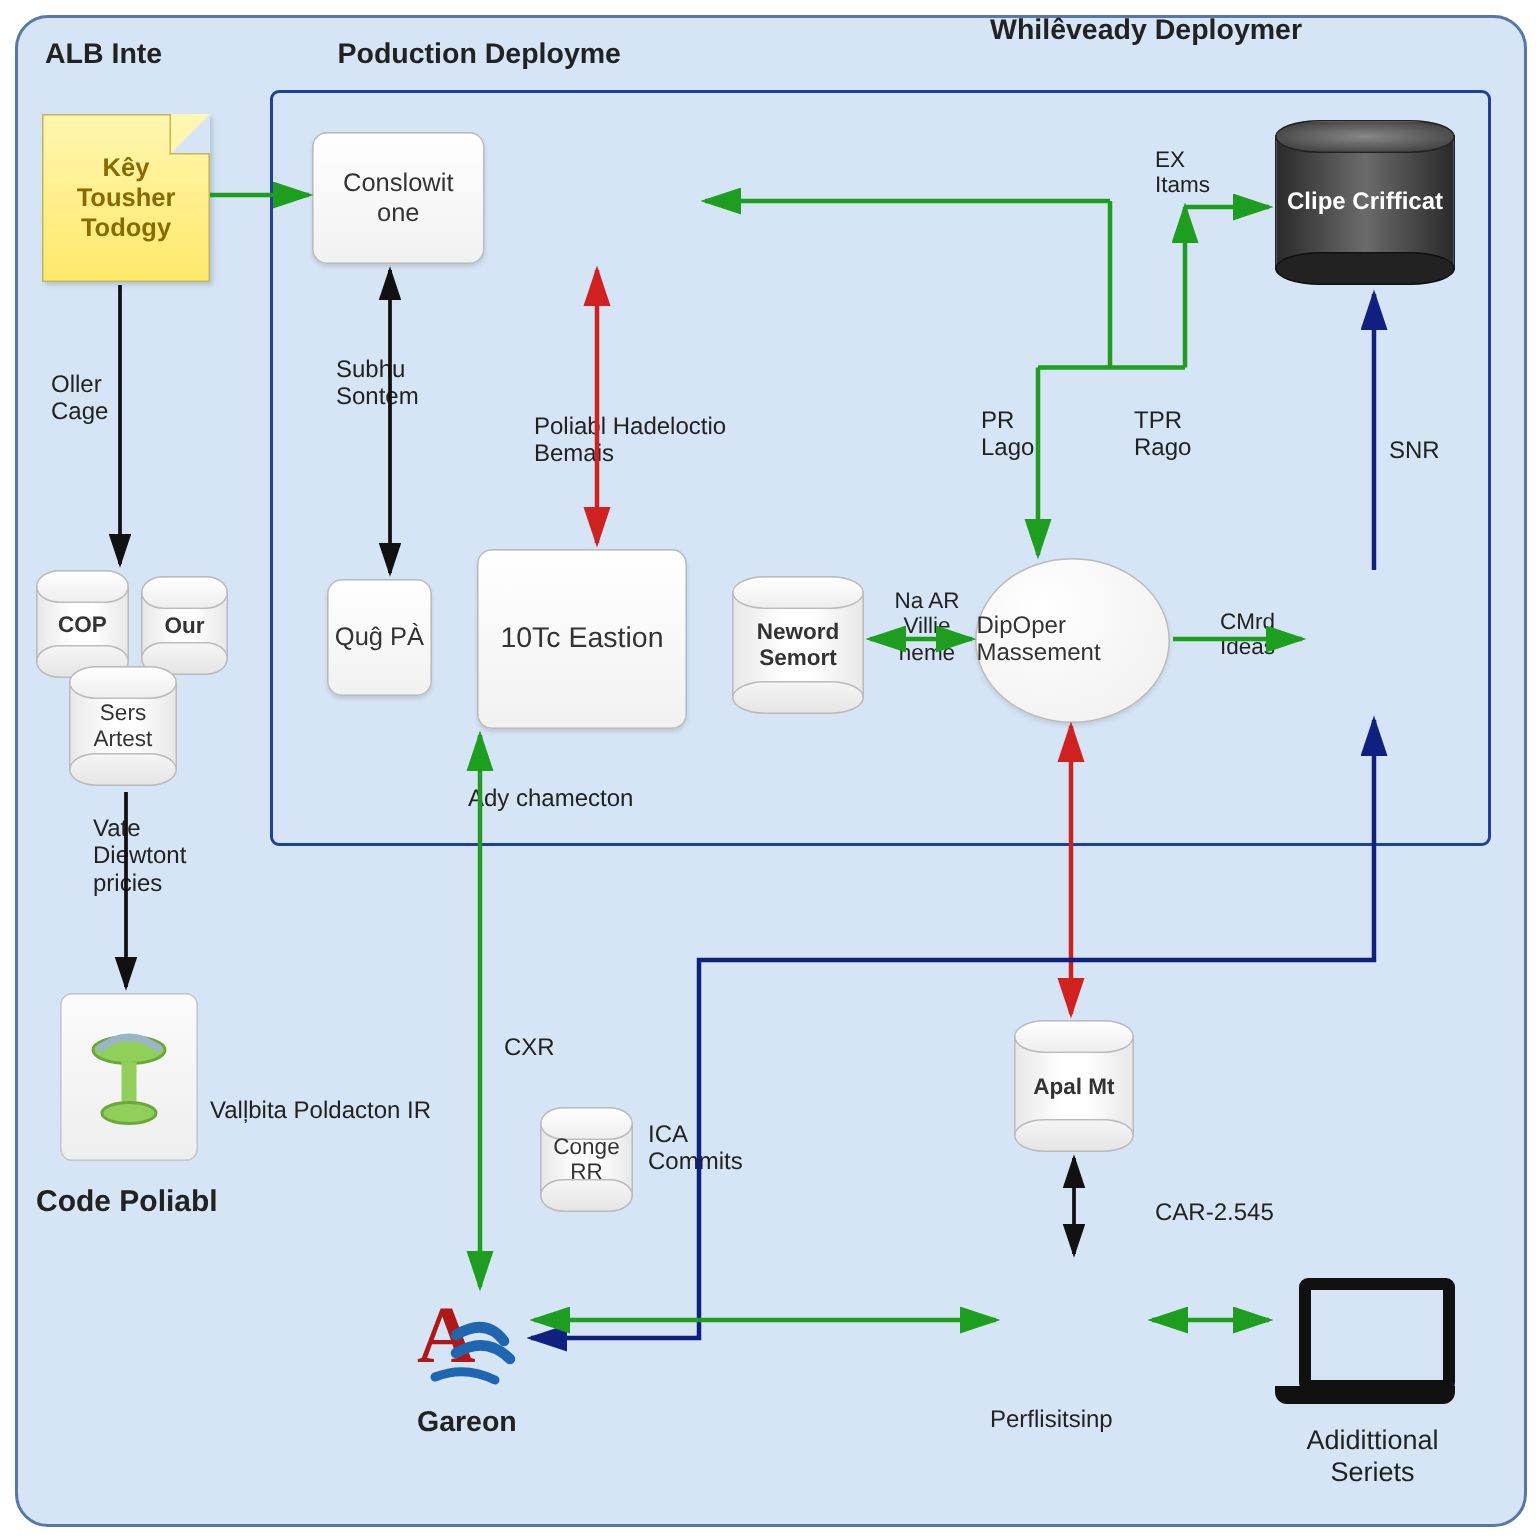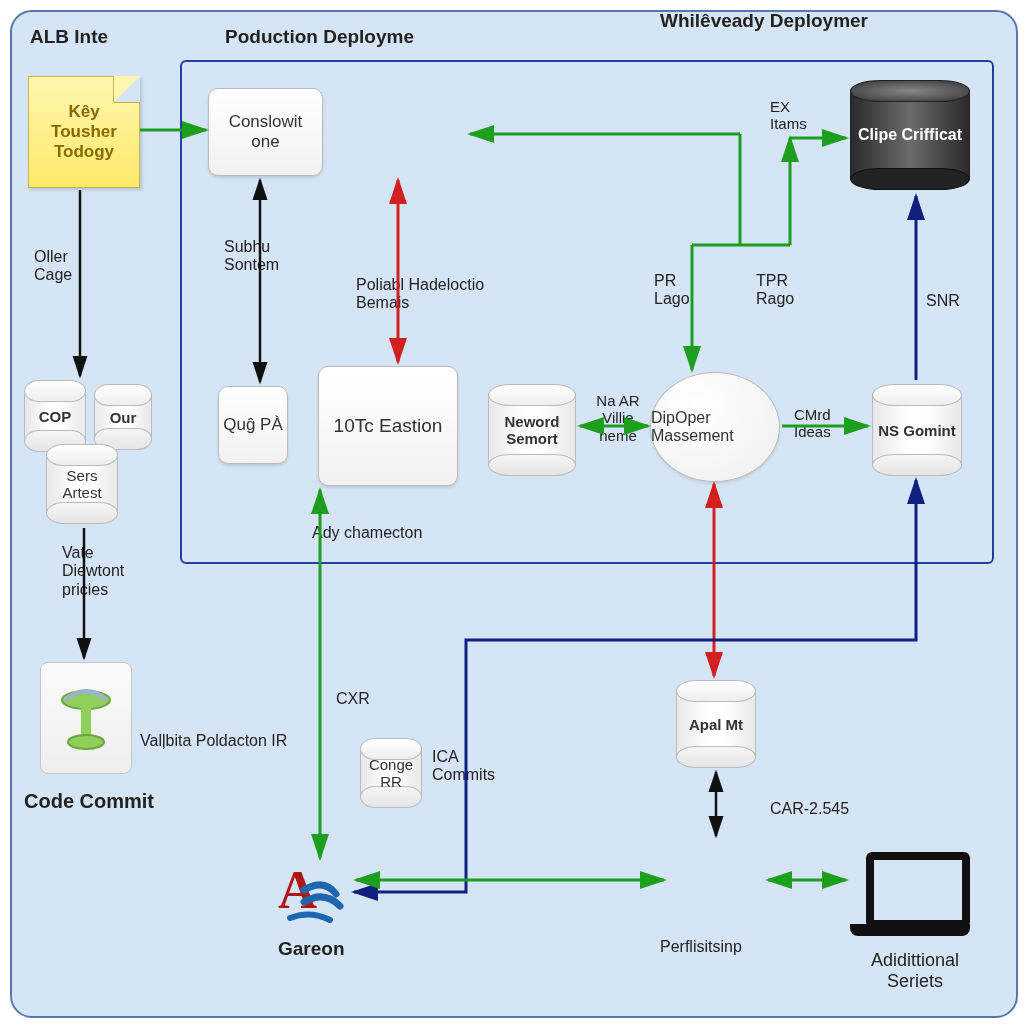--- a/index.html
+++ b/index.html
@@ -68,26 +68,20 @@
 
   <div class="box" style="left:218px;top:386px;width:70px;height:78px;">Quĝ PÀ</div>
   <div class="box" style="left:318px;top:366px;width:140px;height:120px;font-size:19px;">10Tc Eastion</div>
   <div class="cyl" style="left:488px;top:384px;width:88px;height:92px;">
     <div class="body"></div>
       <div class="top"></div>
       <div class="bot"></div>
     <div class="txt">Neword Semort</div>
   </div>
   <div class="circ" style="left:650px;top:372px;width:128px;height:108px;">DipOper Massement</div>
-  <div class="cyl" style="left:872px;top:384px;width:90px;height:92px;">
-    <div class="body"></div>
-      <div class="top"></div>
-      <div class="bot"></div>
-    <div class="txt">NS Gomint</div>
-  </div>
 
   <div class="cyl" style="left:24px;top:380px;width:62px;height:72px;">
     <div class="body"></div>
       <div class="top"></div>
       <div class="bot"></div>
     <div class="txt">COP</div>
   </div>
   <div class="cyl" style="left:94px;top:384px;width:58px;height:66px;">
     <div class="body"></div>
       <div class="top"></div>
@@ -138,29 +132,29 @@
   </div>
 
   <div class="label small" style="left:34px;top:248px;width:60px;">Oller Cage</div>
   <div class="label small" style="left:224px;top:238px;width:80px;">Subhu Sontem</div>
   <div class="label small" style="left:356px;top:276px;width:170px;">Poliabl Hadeloctio Bemais</div>
   <div class="label small" style="left:654px;top:272px;width:50px;">PR Lago</div>
   <div class="label small" style="left:756px;top:272px;width:50px;">TPR Rago</div>
   <div class="label tiny" style="left:770px;top:98px;width:50px;">EX Itams</div>
   <div class="label small" style="left:926px;top:292px;">SNR</div>
   <div class="label tiny" style="left:590px;top:392px;width:56px;text-align:center;">Na AR Villie heme</div>
-  <div class="label tiny" style="left:794px;top:406px;width:56px;text-align:left;">CMrd Ideas</div>
+  <div class="label tiny" style="left:794px;top:406px;width:56px;text-align:right;">CMrd Ideas</div>
   <div class="label small" style="left:312px;top:524px;">Ady chamecton</div>
   <div class="label small" style="left:62px;top:544px;width:90px;">Vate Diewtont pricies</div>
   <div class="label small" style="left:336px;top:690px;">CXR</div>
   <div class="label small" style="left:432px;top:748px;width:90px;">ICA Commits</div>
   <div class="label small" style="left:140px;top:732px;">Valļbita Poldacton IR</div>
   <div class="label small" style="left:770px;top:800px;">CAR-2.545</div>
   <div class="label small" style="left:660px;top:938px;">Perflisitsinp</div>
-  <div class="label bold" style="left:24px;top:790px;font-size:20px;">Code Commit</div>
+  <div class="label bold" style="left:24px;top:790px;font-size:20px;">Code Poliabl</div>
   <div class="label bold" style="left:278px;top:938px;font-size:19px;">Gareon</div>
   <div class="label" style="left:850px;top:950px;width:130px;font-size:18px;text-align:center;">Adidittional Seriets</div>
 
   <svg class="wires">
     <defs>
       <marker id="ag" markerWidth="10" markerHeight="10" refX="8" refY="3" orient="auto">
           <path d="M0,0 L9,3 L0,6 z" fill="#1e9e1e"></path>
         </marker>
       <marker id="agb" markerWidth="10" markerHeight="10" refX="1" refY="3" orient="auto">
           <path d="M9,0 L0,3 L9,6 z" fill="#1e9e1e"></path>

